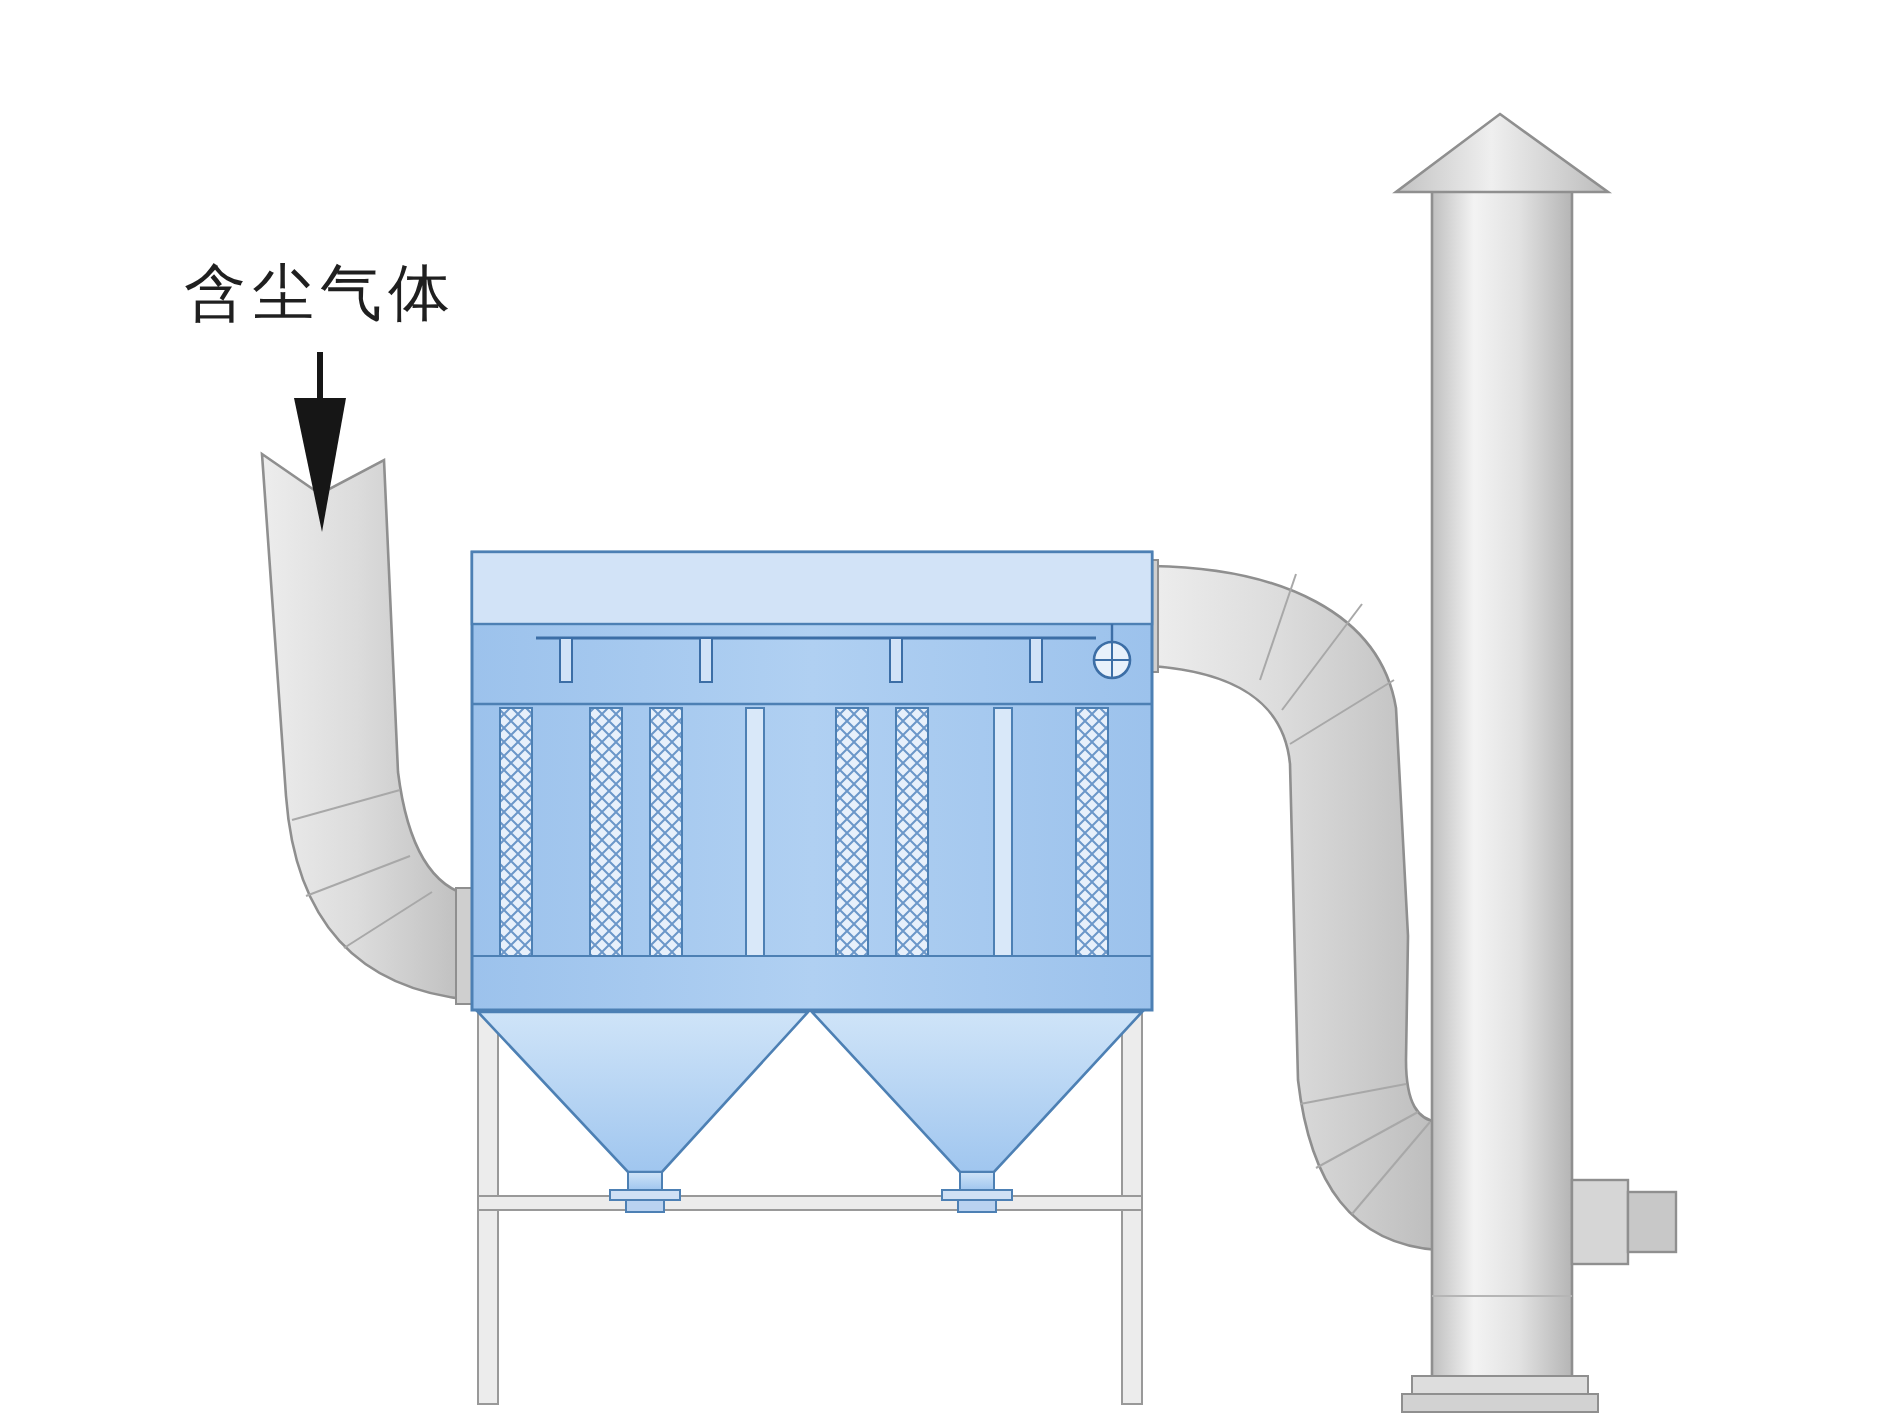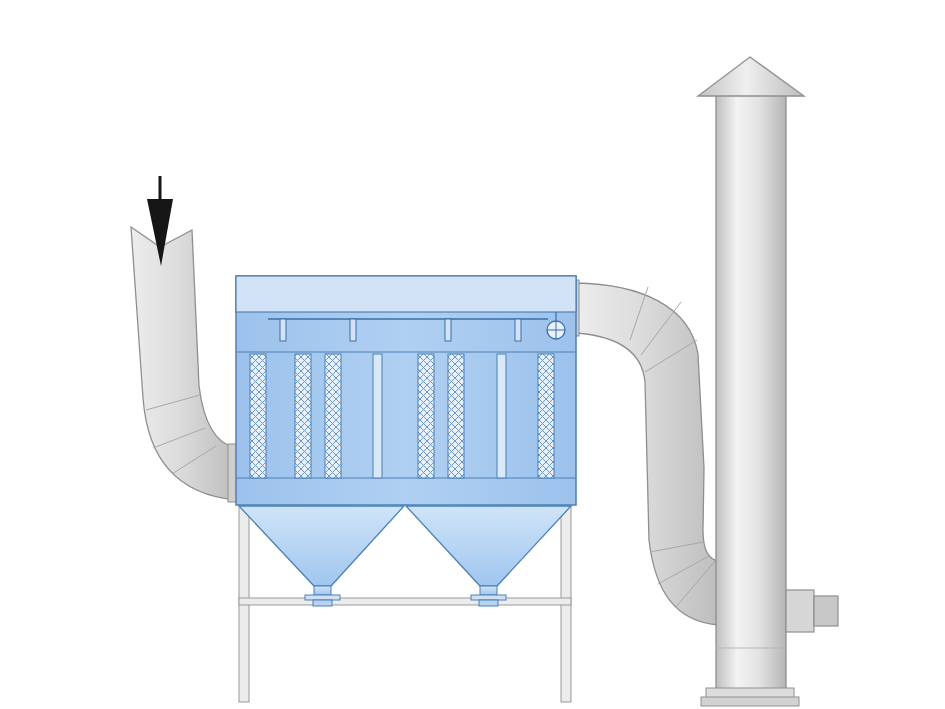--- a/index.html
+++ b/index.html
@@ -141,14 +141,15 @@
       <rect x="786" y="590" width="28" height="42" stroke="#8f8f8f" stroke-width="1.2" fill="#d6d6d6"></rect>
       <rect x="814" y="596" width="24" height="30" fill="#c8c8c8" stroke="#8f8f8f" stroke-width="1.2"></rect>
     </g>
 
     <g>
       <line x1="160" y1="176" x2="160" y2="202" stroke="#161616" stroke-width="3"></line>
       <polygon points="147,199 173,199 161,266" fill="#161616"></polygon>
     </g>
   </svg>
 
+  <div class="gas-label">含尘气体</div>
 
 </div>
 
 </body></html>

